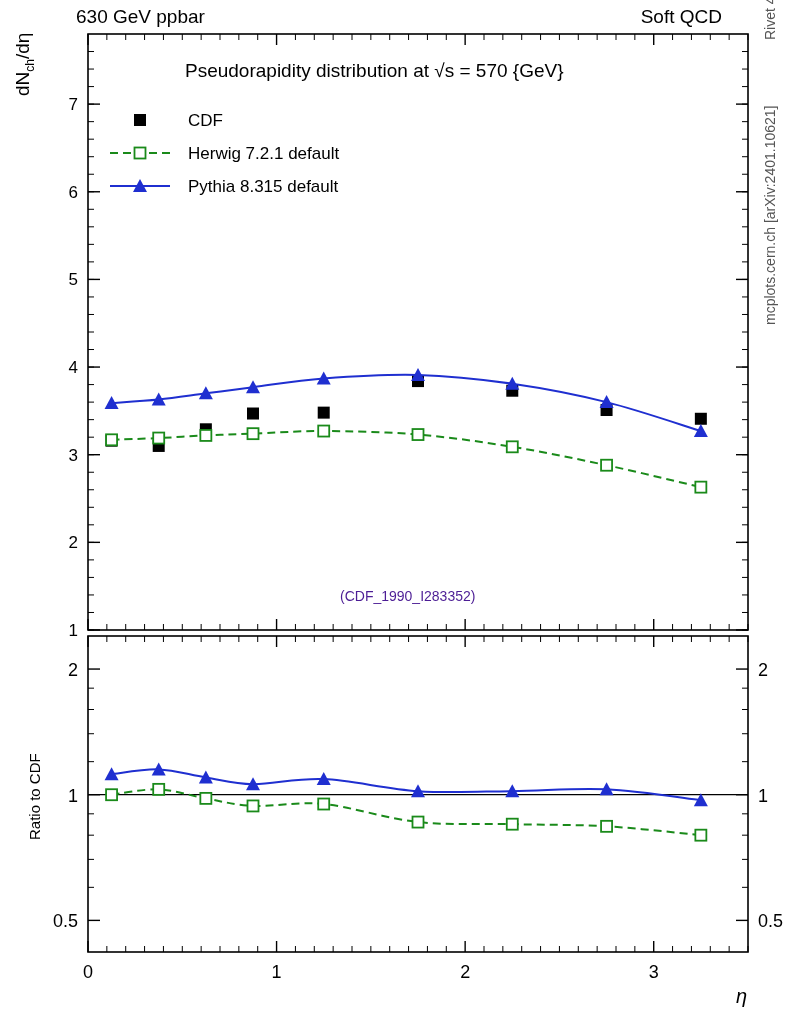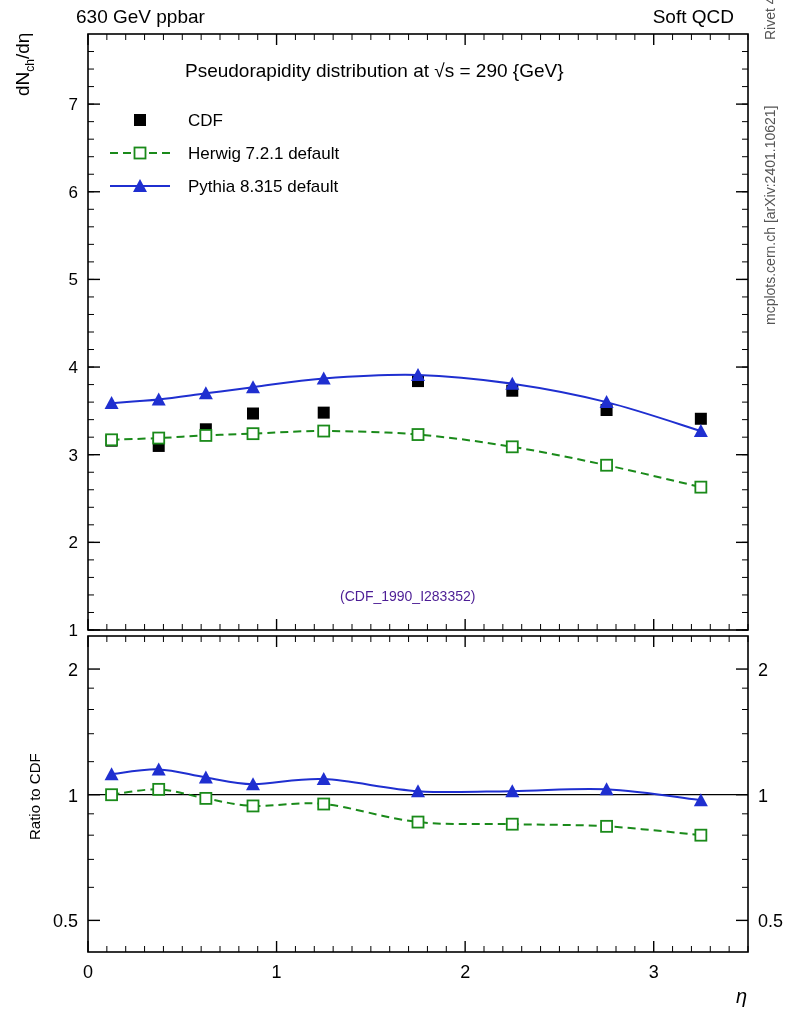--- a/index.html
+++ b/index.html
@@ -9,33 +9,33 @@
   .hdr{font-size:19px;}
   .small{font-size:13px;}
   svg{position:absolute;left:0;top:0;}
 </style>
 </head>
 <body>
 
 <div id="root">
 
   <div class="txt hdr" style="left:76px;top:6px;">630 GeV ppbar</div>
-  <div class="txt hdr" style="right:52px;top:6px;">Soft QCD</div>
+  <div class="txt hdr" style="right:64px;top:6px;">Soft QCD</div>
 
   <div class="txt" style="left:12px;top:96px;transform:rotate(-90deg);transform-origin:left top;font-size:19px;">
     <span>dN<sub style="font-size:12px">ch</sub>/dη</span>
   </div>
 
   <div class="txt" style="left:26px;top:840px;transform:rotate(-90deg);transform-origin:left top;font-size:15px;">Ratio to CDF</div>
 
   <div class="txt" style="left:762px;top:40px;transform:rotate(-90deg);transform-origin:left top;font-size:14px;color:#555;">Rivet 4.1.0, ≥ 3.6M events</div>
   <div class="txt" style="left:762px;top:325px;transform:rotate(-90deg);transform-origin:left top;font-size:14px;color:#555;">mcplots.cern.ch [arXiv:2401.10621]</div>
 
   <div class="txt" style="left:185px;top:60px;font-size:19px;">
-    <span>Pseudorapidity distribution at √s = 290 {GeV}</span>
+    <span>Pseudorapidity distribution at √s = 570 {GeV}</span>
   </div>
 
   <div class="txt small" style="left:340px;top:588px;color:#4c1d95;font-size:14px;">(CDF_1990_I283352)</div>
 
   <svg width="786" height="1024">
 
     <rect x="88" y="34" width="660" height="596" fill="none" stroke="#000" stroke-width="1.6"></rect>
 
     <rect x="88" y="636" width="660" height="316" fill="none" stroke="#000" stroke-width="1.6"></rect>
 

